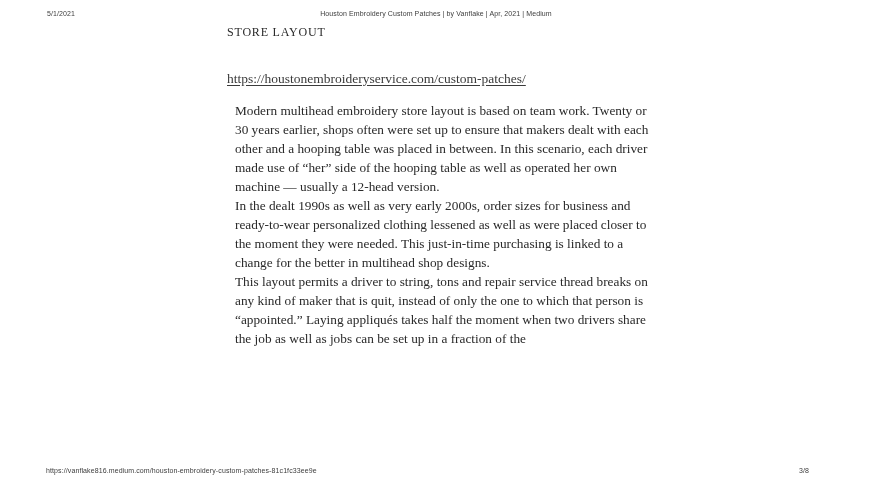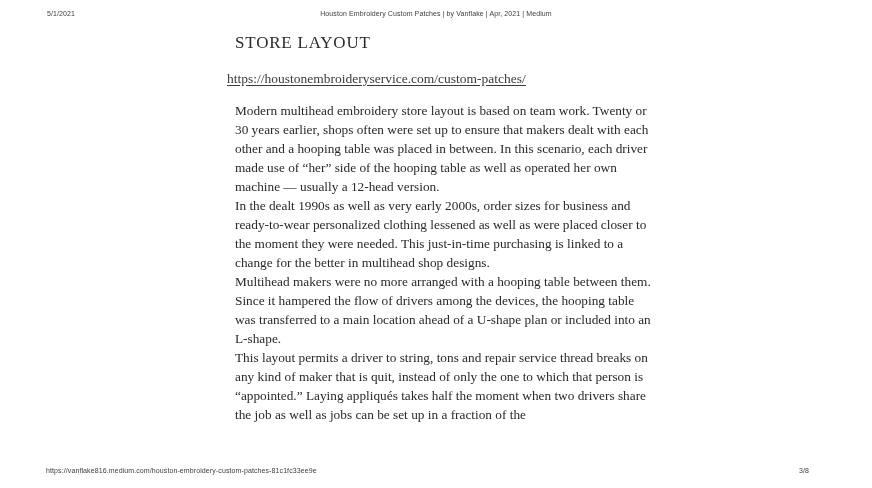--- a/index.html
+++ b/index.html
@@ -51,22 +51,22 @@
   .content {
     position: absolute;
     left: 227px;
     top: 0;
     width: 416px;
   }
   .heading {
     position: absolute;
     top: 25px;
     left: 0;
-    margin: 8px;
-    font-size: 17px;
+    margin: 0;
+    font-size: 12px;
     font-weight: 400;
     letter-spacing: 0.8px;
     color: #2a2a2a;
     white-space: nowrap;
   }
   .article-link {
     position: absolute;
     top: 63px;
     left: 0;
     font-size: 13.5px;
@@ -105,21 +105,20 @@
   </div>
 
   <main class="content">
     <h1 class="heading">STORE LAYOUT</h1>
 
     <a class="article-link">https://houstonembroideryservice.com/custom-patches/</a>
 
     <div class="body">
         <p>Modern multihead embroidery store layout is based on team work. Twenty or 30 years earlier, shops often were set up to ensure that makers dealt with each other and a hooping table was placed in between. In this scenario, each driver made use of “her” side of the hooping table as well as operated her own machine — usually a 12-head version.</p>
         <p>In the dealt 1990s as well as very early 2000s, order sizes for business and ready-to-wear personalized clothing lessened as well as were placed closer to the moment they were needed. This just-in-time purchasing is linked to a change for the better in multihead shop designs.</p>
-        <p>Multihead makers were no more arranged with a hooping table between them. Since it hampered the flow of drivers among the devices, the hooping table was transferred to a main location ahead of a U-shape plan or included into an L-shape.</p>
         <p>This layout permits a driver to string, tons and repair service thread breaks on any kind of maker that is quit, instead of only the one to which that person is “appointed.” Laying appliqués takes half the moment when two drivers share the job as well as jobs can be set up in a fraction of the</p>
       </div>
   </main>
 
   <div class="hf print-footer">
     <span>https://vanflake816.medium.com/houston-embroidery-custom-patches-81c1fc33ee9e</span>
     <span>3/8</span>
   </div>
 
 </div>

